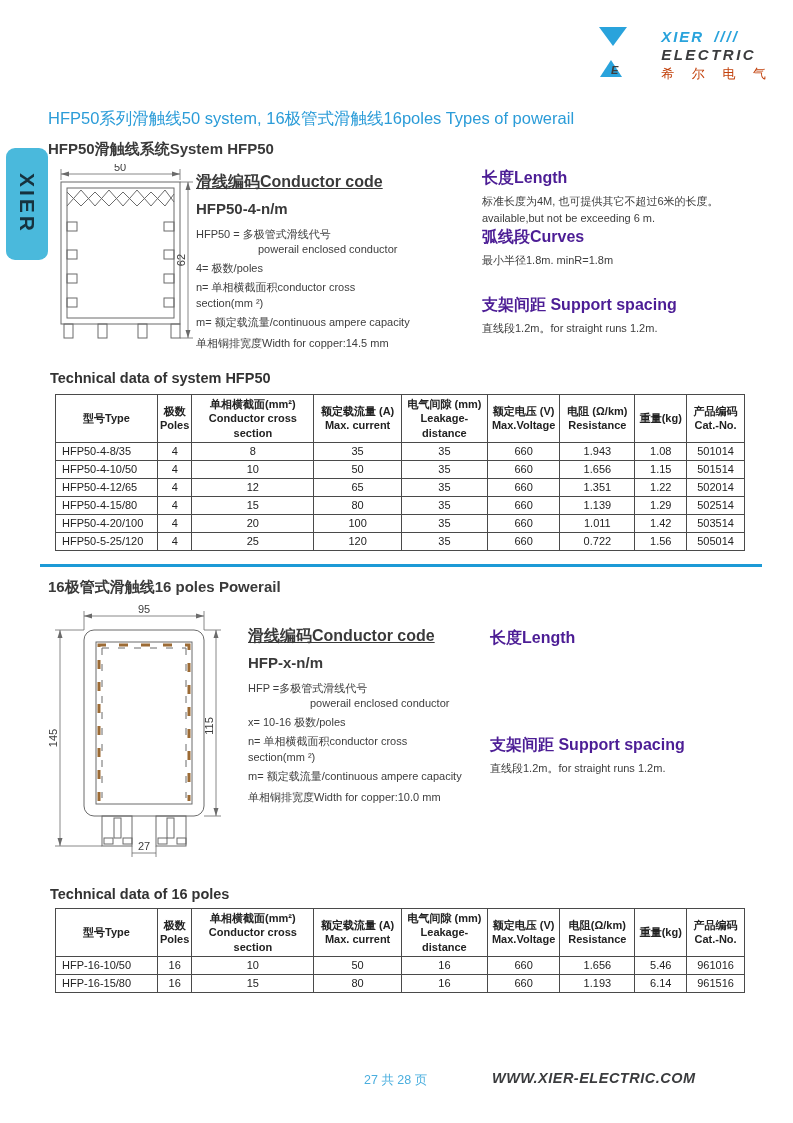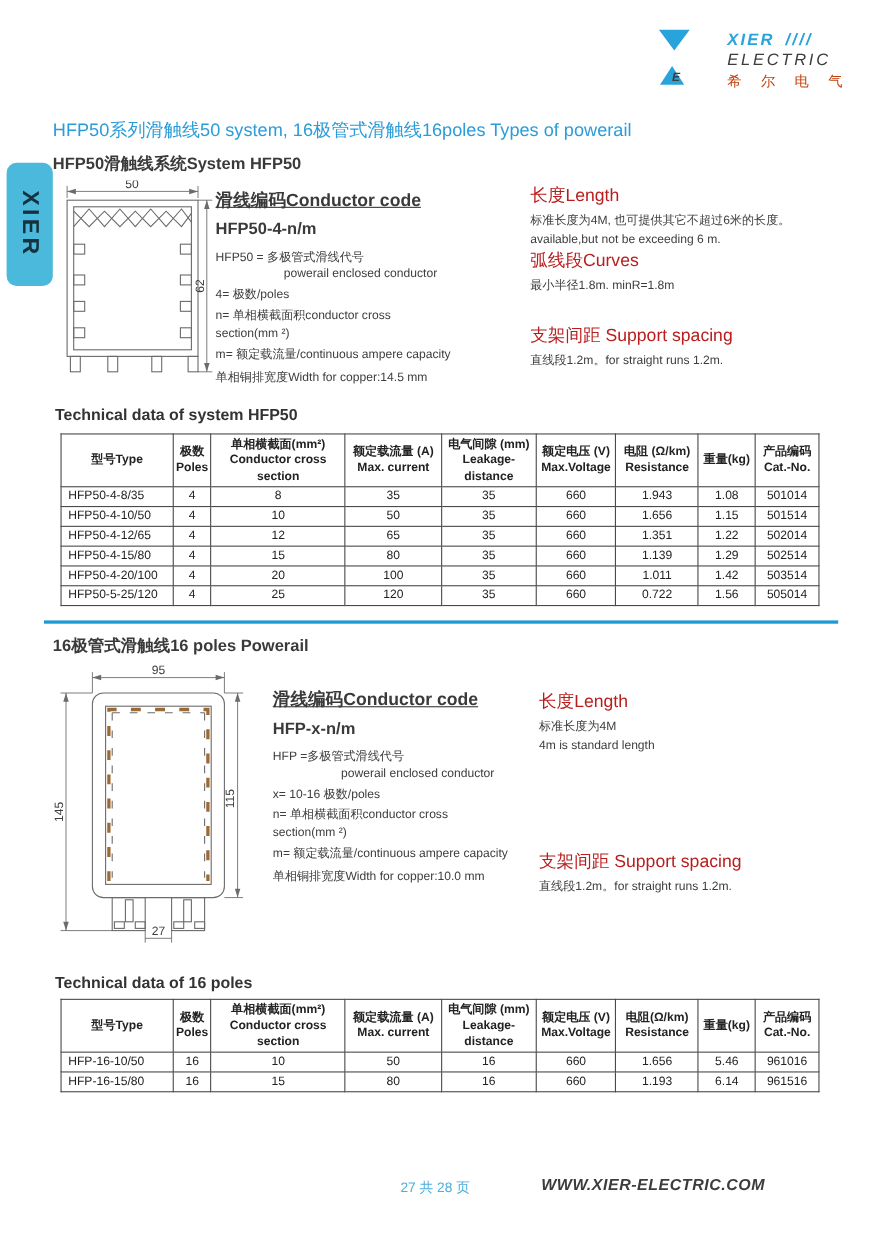--- a/index.html
+++ b/index.html
@@ -9,21 +9,21 @@
     font-family:"Liberation Sans","DejaVu Sans",sans-serif; color:#3d3d3d;
   }
   .abs { position:absolute; }
 
   
   .logo { top:20px; right:20px; display:flex; align-items:flex-start; }
   .logo-mark { width:64px; height:64px; }
   .logo-text { margin-left:2px; padding-top:8px; }
   .logo-line1 { font-size:15px; font-weight:bold; font-style:italic; color:#29a3dc; letter-spacing:2px; }
   .logo-slashes { margin-left:10px; color:#29a3dc; font-weight:bold; }
-  .logo-line2 { font-size:15px; font-weight:normal; font-style:italic; color:#3b3c3e; letter-spacing:2.5px; margin-top:1px; }
+  .logo-line2 { font-size:15px; font-weight:bold; font-style:italic; color:#3b3c3e; letter-spacing:2.5px; margin-top:1px; }
   .logo-line3 { font-size:13px; color:#c2410c; letter-spacing:7px; margin-top:2px; }
 
   
   .page-title { left:48px; top:108px; font-size:16.5px; font-weight:normal; color:#2b9cd8; }
   .subtitle1 { left:48px; top:140px; font-size:15px; font-weight:bold; color:#3a3a3a; }
   .section2-title { left:48px; top:578px; font-size:15px; font-weight:bold; color:#3a3a3a; }
   .table-title { font-size:14.5px; font-weight:bold; color:#333; }
   .tt1 { left:50px; top:370px; }
   .tt2 { left:50px; top:886px; }
 
@@ -54,21 +54,21 @@
   .model { font-size:15px; font-weight:bold; color:#3a3a3a; margin:7px 0 8px; }
   .code-lines div { font-size:11px; line-height:1.72; color:#3d3d3d; }
   .code-lines div:nth-child(2) { margin-left:62px; margin-top:-4px; }
   .code-lines div:nth-child(5) { margin-top:-3px; }
   .code-lines div:nth-child(7) { margin-top:3px; }
 
   
   .info-col { width:285px; }
   .info1 { left:482px; top:168px; }
   .info2 { left:490px; top:628px; }
-  .info-head { font-size:16px; font-weight:normal; color:#b91c1c; margin-bottom:4px; }
+  .info-head { font-size:16px; font-weight:bold; color:#4c1d95; margin-bottom:4px; }
   .info-lines div { font-size:11px; line-height:1.55; color:#3d3d3d; }
   .gap1 { }
   .gap2 { margin-top:26px; }
   .gap-big { margin-top:86px; }
 
   
   .twrap { left:55px; }
   .t1 { top:394px; }
   .t2 { top:908px; }
   table { border-collapse:collapse; width:690px; table-layout:fixed; }
@@ -358,24 +358,20 @@
       <div>x= 10-16 极数/poles</div>
       <div>n= 单相横截面积conductor cross</div>
       <div>section(mm ²)</div>
       <div>m= 额定载流量/continuous ampere capacity</div>
       <div>单相铜排宽度Width for copper:10.0 mm</div>
     </div>
 </div>
 
 <div class="abs info-col info2">
   <div class="info-head">长度Length</div>
-  <div class="info-lines">
-      <div>标准长度为4M</div>
-      <div>4m is standard length</div>
-    </div>
   <div class="gap-big">
     <div class="info-head">支架间距 Support spacing</div>
     <div class="info-lines">
         <div>直线段1.2m。for straight runs 1.2m.</div>
       </div>
   </div>
 </div>
 
 <div class="abs table-title tt2">Technical data of 16 poles</div>
 <div class="abs twrap t2">

